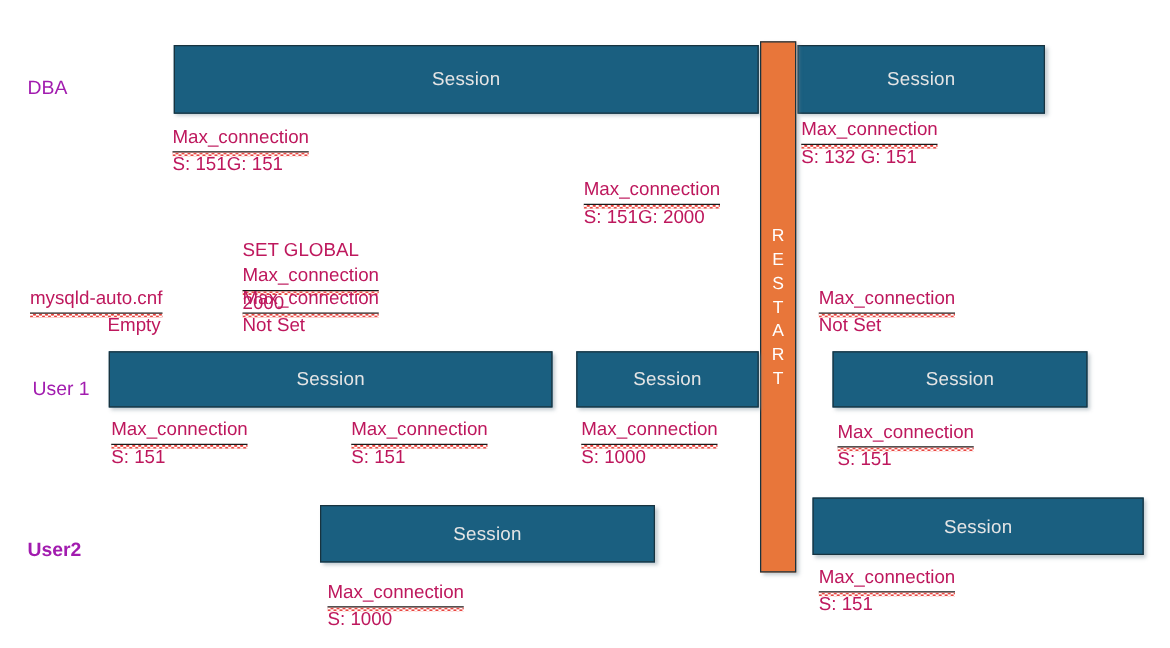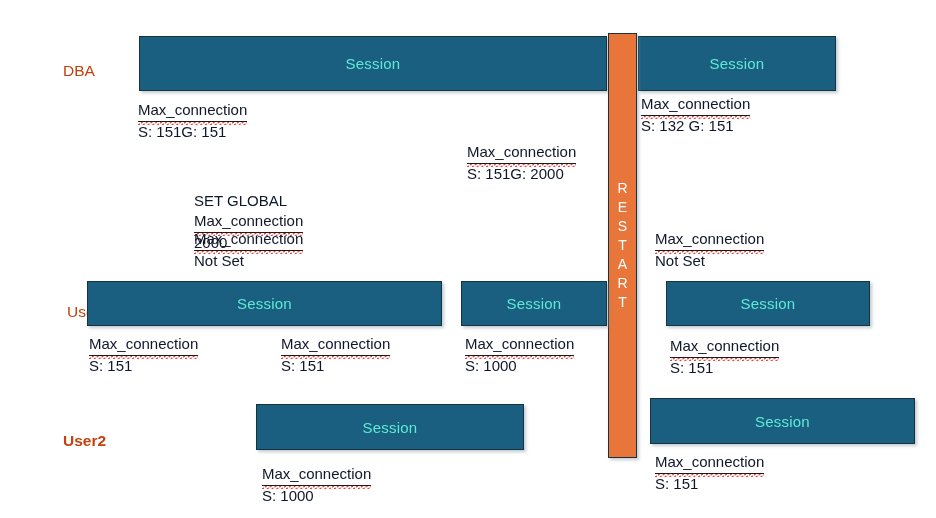--- a/index.html
+++ b/index.html
@@ -8,38 +8,37 @@
     background:#ffffff;
     font-family:"Liberation Sans","DejaVu Sans",sans-serif;
     overflow:hidden;
   }
   #canvas{position:relative;width:936px;height:518px;}
 
   
   .row-label{
     position:absolute;
     font-size:15.5px;
-    color:#c2410c;
+    color:#a21caf;
     white-space:nowrap;
-    margin-left:41px;
   }
 
   
   .session{
     position:absolute;
     background:#1a5f80;
     border:1.5px solid #18333f;
     box-shadow:2px 2px 3px rgba(120,140,150,.45);
     display:flex;
     align-items:center;
     justify-content:center;
     box-sizing:border-box;
   }
   .session span{
-    color:#5eead4;
+    color:#e5e5e5;
     font-size:15px;
     letter-spacing:.2px;
   }
 
   
   .restart{
     position:absolute;
     background:#e8763a;
     border:1.5px solid #18333f;
     box-shadow:2px 2px 3px rgba(120,140,150,.45);
@@ -53,21 +52,21 @@
     color:#ffffff;
     font-size:14px;
     line-height:19px;
     font-weight:400;
   }
 
   
   .note{
     position:absolute;
     font-size:15px;
-    color:#0f172a;
+    color:#be185d;
     white-space:nowrap;
     line-height:20px;
   }
 
   
   .spell{
     position:relative;
     display:inline-block;
     border-bottom:1.3px solid #1a1a1a;
     padding-bottom:1px;
@@ -128,20 +127,24 @@
   <div class="note" style="left:467px;top:142px;">
     <span class="spell">Max_connection</span><br>
     <span>S: 151G: 2000</span>
   </div>
 
   <div class="note" style="left:641px;top:94px;">
     <span class="spell">Max_connection</span><br>
     <span>S: 132 G: 151</span>
   </div>
 
+  <div class="note" style="left:24px;top:229px;">
+    <span class="spell">mysqld-auto.cnf</span><br>
+    <span style="margin-left:62px;display:inline-block;">Empty</span>
+  </div>
 
   <div class="note" style="left:194px;top:229px;">
     <span class="spell">Max_connection</span><br>
     <span>Not Set</span>
   </div>
 
   <div class="note" style="left:655px;top:229px;">
     <span class="spell">Max_connection</span><br>
     <span>Not Set</span>
   </div>

